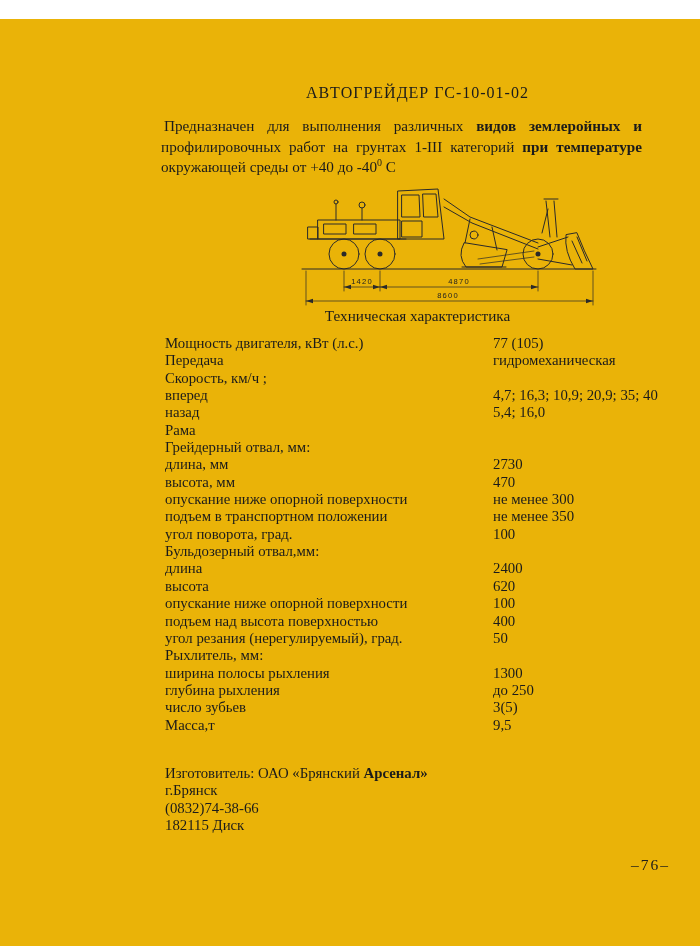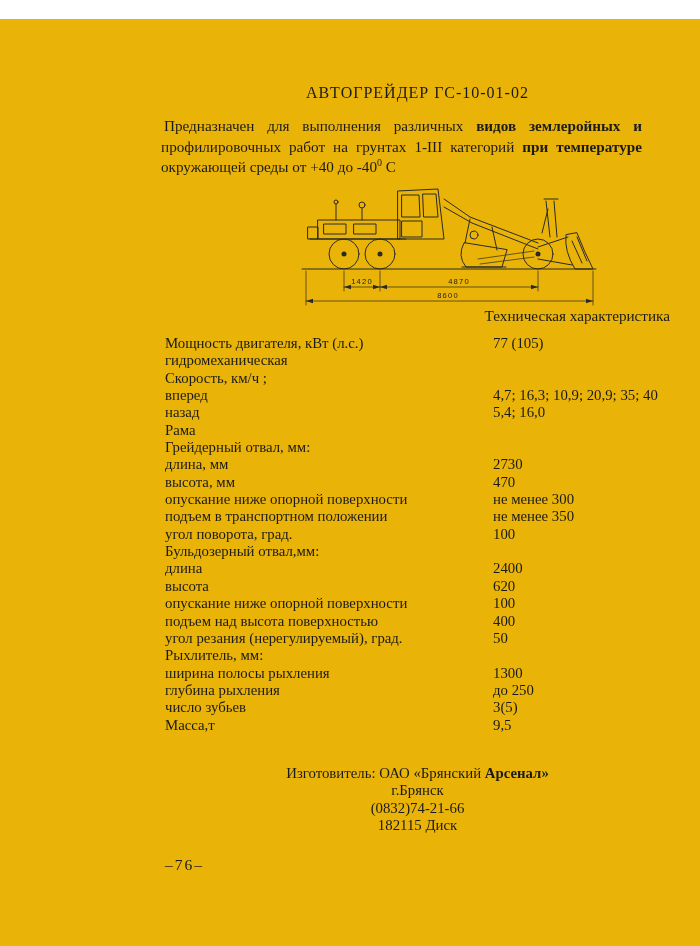--- a/index.html
+++ b/index.html
@@ -28,40 +28,40 @@
 
   .figure{position:absolute;left:296px;top:158px;width:306px;height:132px;}
   .figure svg{display:block;width:100%;height:100%;}
   .figure text{
     font-family:"Liberation Sans", sans-serif;
     font-size:7.6px;letter-spacing:1.2px;fill:#222;
   }
 
   .caption{
     position:absolute;top:288px;left:165px;width:505px;
-    text-align:right;font-size:15.2px;
+    text-align:center;font-size:15.2px;
   }
 
   .spec-table{
     position:absolute;top:316px;left:165px;width:505px;
     font-size:14.8px;
   }
   .spec-row{display:flex;line-height:17.35px;justify-content:space-between;}
   .spec-label{width:328px;flex:none;}
   .spec-value{flex:1;}
 
   .footer{
     position:absolute;top:746px;left:165px;width:505px;
-    text-align:center;font-size:14.8px;line-height:17.3px;
+    font-size:14.8px;line-height:17.3px;
   }
   .footer b{font-weight:bold;}
 
   .pageno{
     position:absolute;top:837px;left:165px;width:505px;
-    text-align:left;font-size:15.5px;letter-spacing:2px;
+    text-align:right;font-size:15.5px;letter-spacing:2px;
   }
 
   .stroke{fill:none;stroke:#2a2a2a;stroke-width:1;stroke-linecap:round;stroke-linejoin:round;}
   .thin{fill:none;stroke:#2a2a2a;stroke-width:0.7;stroke-linecap:round;}
   .fillink{fill:#2a2a2a;stroke:none;}
 </style>
 </head>
 <body>
 
 <div class="page">
@@ -158,20 +158,21 @@
   </div>
 
   <div class="caption">Техническая характеристика</div>
 
   <div class="spec-table">
       <div class="spec-row">
         <span class="spec-label">Мощность двигателя, кВт (л.с.)</span>
         <span class="spec-value">77 (105)</span>
       </div>
       <div class="spec-row">
+        <span class="spec-label">Передача</span>
         <span class="spec-value">гидромеханическая</span>
       </div>
       <div class="spec-row">
         <span class="spec-label">Скорость, км/ч ;</span>
         <span class="spec-value"></span>
       </div>
       <div class="spec-row">
         <span class="spec-label">вперед</span>
         <span class="spec-value">4,7; 16,3; 10,9; 20,9; 35; 40</span>
       </div>
@@ -249,20 +250,20 @@
       <div class="spec-row">
         <span class="spec-label">Масса,т</span>
         <span class="spec-value">9,5</span>
       </div>
     </div>
 
   <div class="footer">
     <div><span>Изготовитель: ОАО «Брянский </span><b>Арсенал»</b></div>
     <div>
         <div>г.Брянск</div>
-        <div>(0832)74-21-66</div>
+        <div>(0832)74-38-66</div>
         <div>182115 Диск</div>
       </div>
   </div>
 
   <div class="pageno">–76–</div>
 
 </div>
 
 </body></html>

